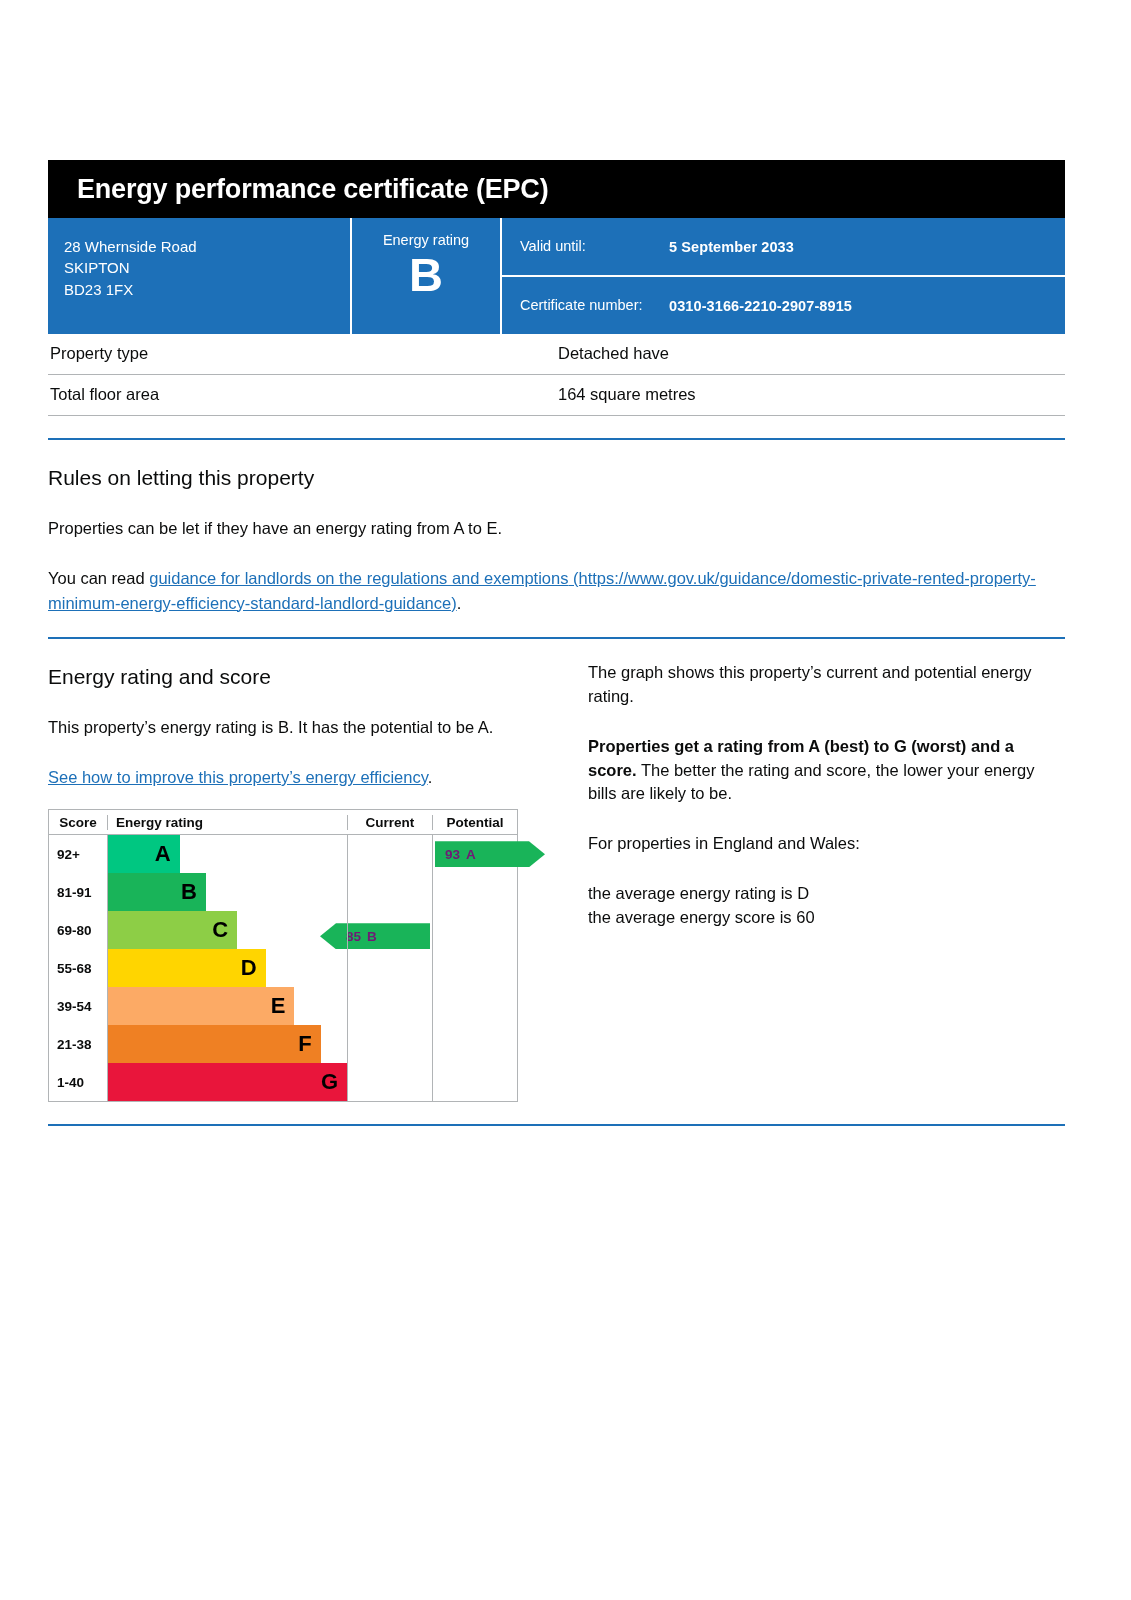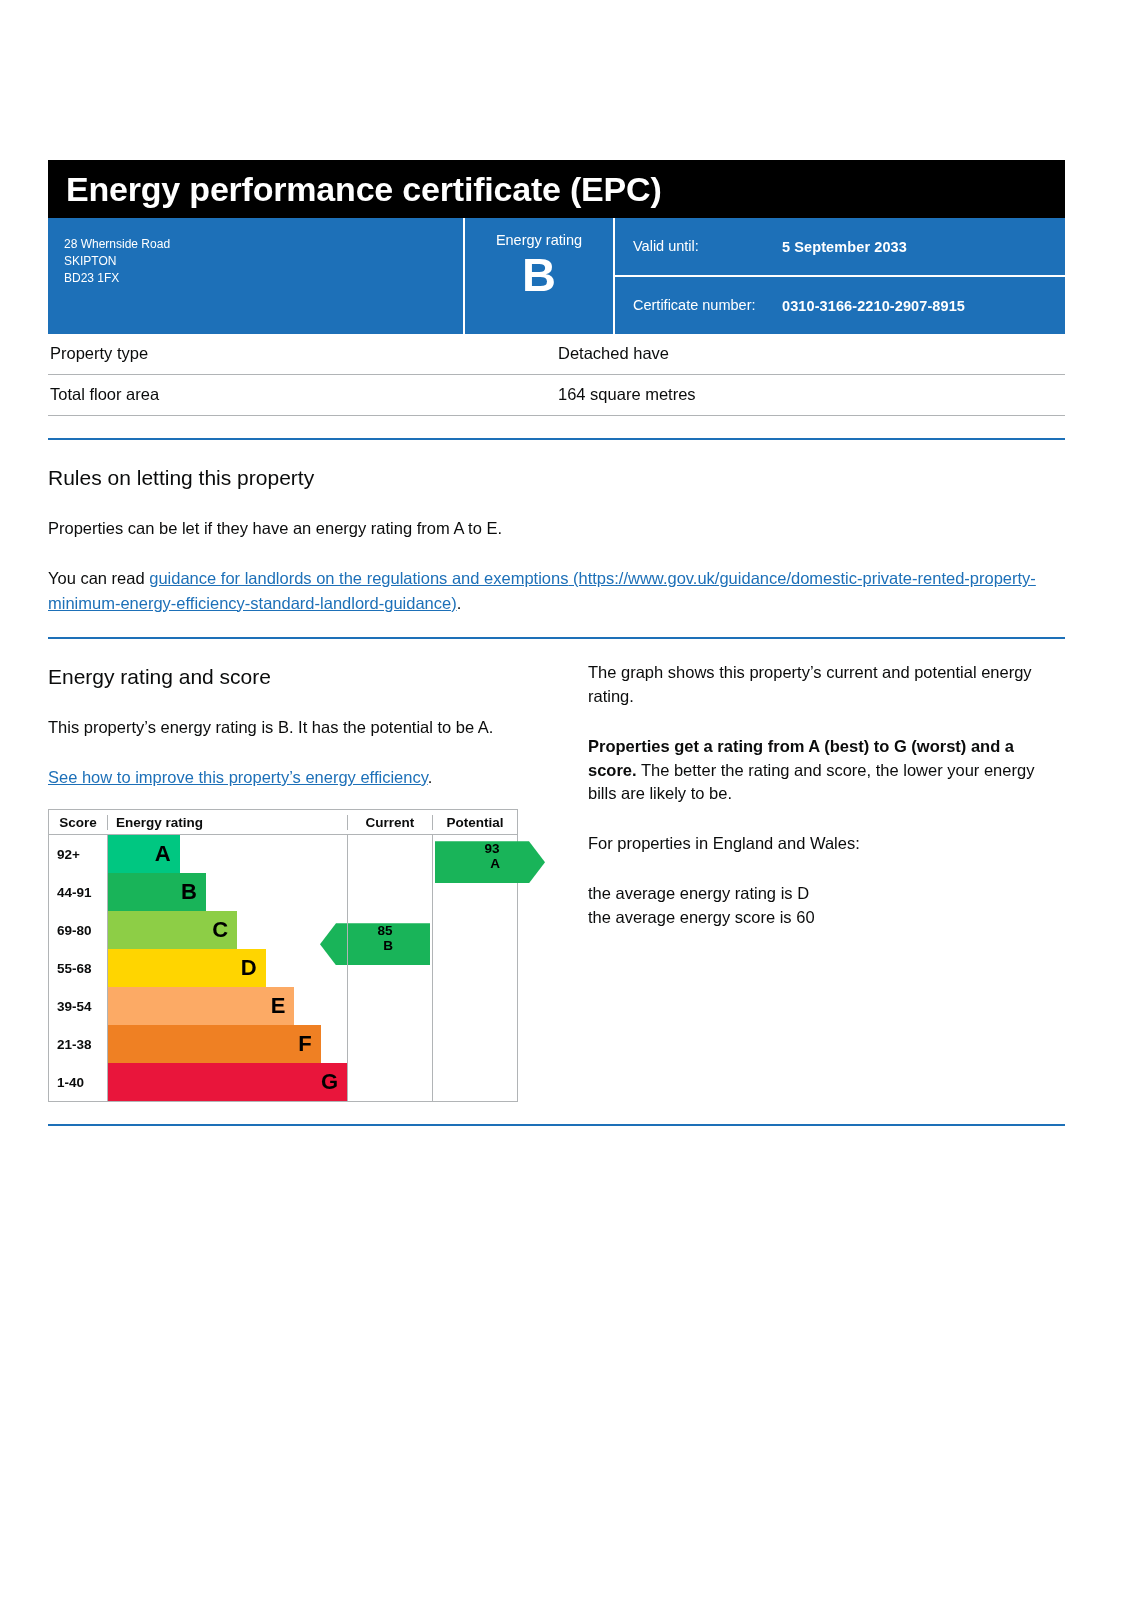--- a/index.html
+++ b/index.html
@@ -26,40 +26,40 @@
   .title-banner {
     background: #000000;
     color: #ffffff;
     height: 58px;
     display: flex;
     align-items: center;
     padding-left: 18px;
     box-sizing: border-box;
   }
   .title-banner h1 {
-    font-size: 34px;
-    font-weight: bold;
-    margin: 0;
+    font-size: 27px;
+    font-weight: bold;
+    margin: 11px;
     letter-spacing: -0.2px;
   }
 
   
   .summary {
     display: flex;
     background: #1d70b8;
     color: #ffffff;
     height: 116px;
     box-sizing: border-box;
   }
   .summary-address {
-    width: 417px;
+    width: 304px;
     box-sizing: border-box;
     padding: 18px 16px 0 16px;
     border-right: 2px solid #ffffff;
-    font-size: 12px;
+    font-size: 15px;
     line-height: 1.42;
   }
   .summary-rating {
     width: 150px;
     box-sizing: border-box;
     border-right: 2px solid #ffffff;
     padding-top: 14px;
     text-align: center;
   }
   .summary-rating .lbl {
@@ -205,27 +205,26 @@
     font-weight: bold;
   }
   .cur-cell, .pot-cell {
     width: 84px;
     border-left: 1px solid #b1b4b6;
     position: relative;
   }
   .arrow {
     position: absolute;
     top: 6px;
-    height: 42px;
-    display: flex;
-    align-items: center;
-    color: #000000;
+    height: 26px;
+    display: flex;
+    align-items: center;
+    color: #701a75;
     font-size: 13.5px;
     font-weight: bold;
-    flex-direction: column;
   }
   .arrow.left-point {
     right: 2px;
     left: -28px;
     padding-left: 26px;
     clip-path: polygon(0% 50%, 16px 0%, 100% 0%, 100% 100%, 16px 100%);
   }
   .arrow.right-point {
     left: 2px;
     right: -28px;
@@ -309,21 +308,21 @@
               </div>
               <div class="cur-cell"></div>
               <div class="pot-cell">
                 <div class="arrow right-point" style="background: rgb(25, 180, 89);">
                   <span class="score">93</span>
                   <span>A</span>
                 </div>
               </div>
             </div>
             <div class="band-row">
-              <div class="band-score">44-91</div>
+              <div class="band-score">81-91</div>
               <div class="band-bar-cell">
                 <div class="band-bar" style="width: 41%; background: rgb(25, 180, 89);">
                   <span>B</span>
                 </div>
               </div>
               <div class="cur-cell">
                 <div class="arrow left-point" style="background: rgb(25, 180, 89); margin-top: 44px;">
                   <span class="score">85</span>
                   <span>B</span>
                 </div>

